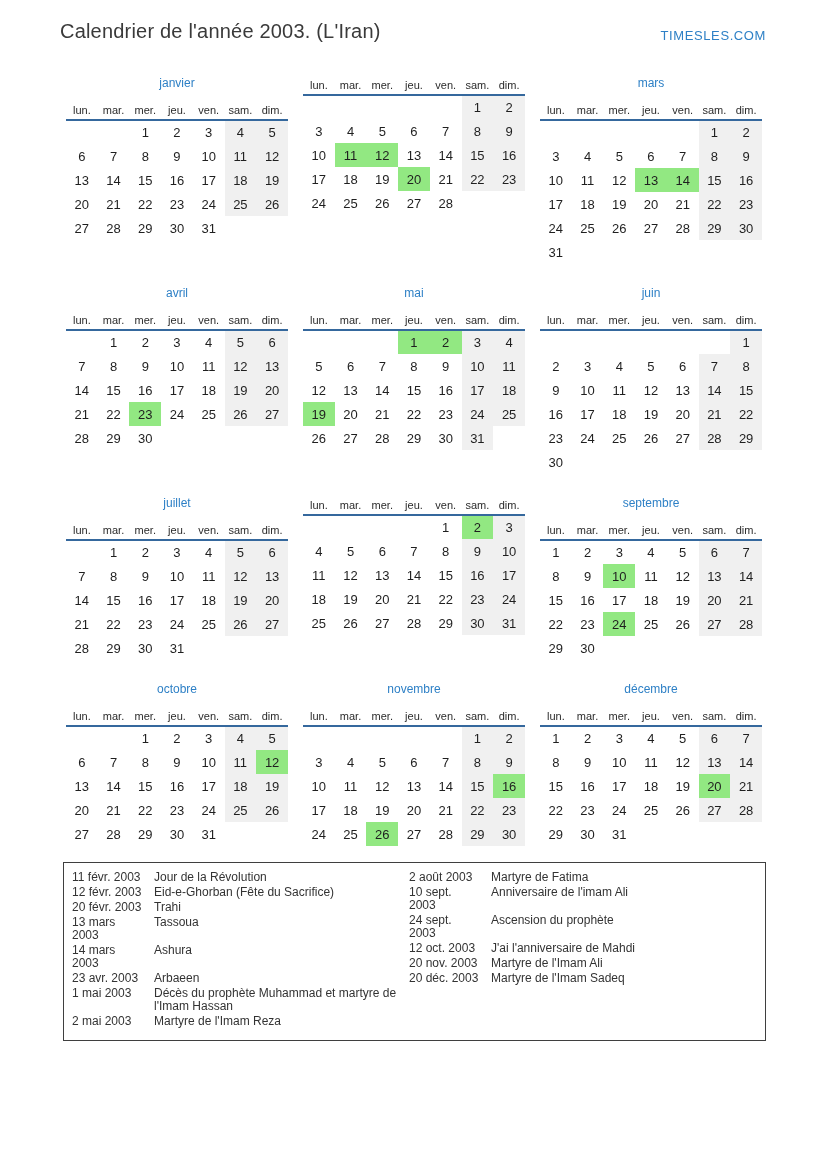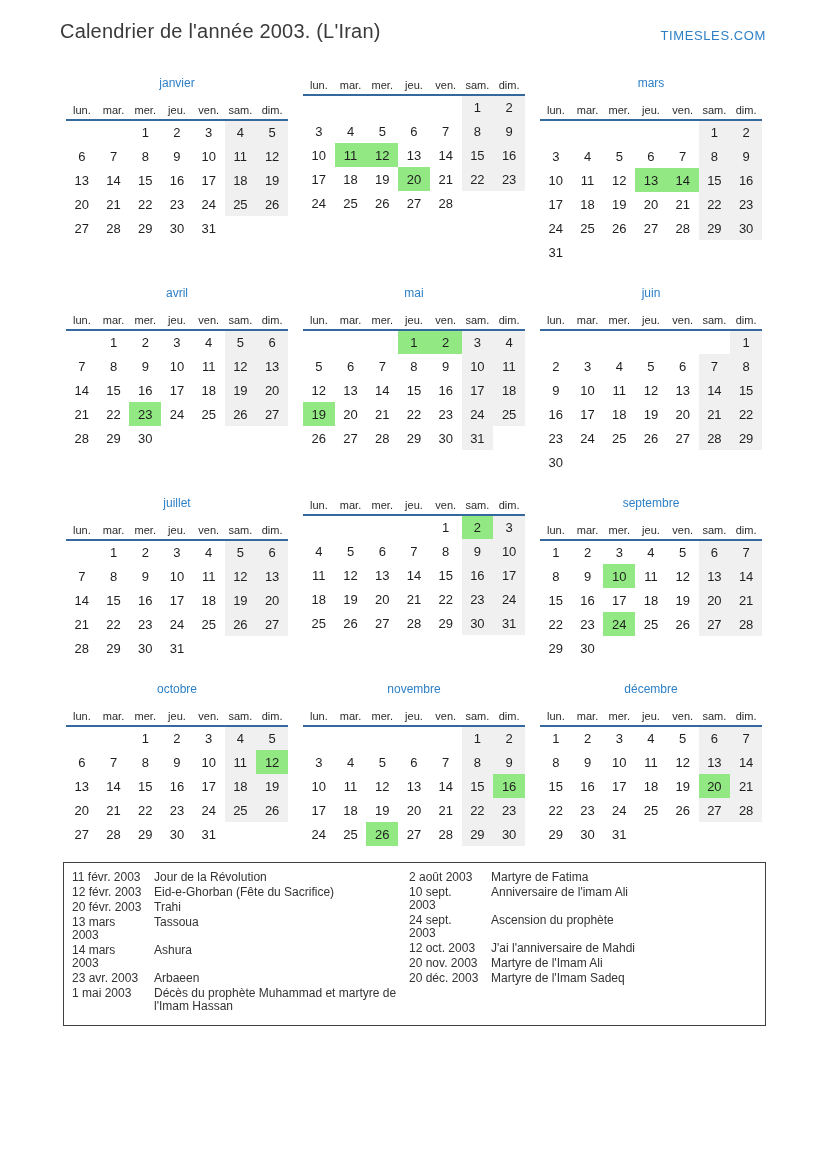--- a/index.html
+++ b/index.html
@@ -917,20 +917,25 @@
         <div class="legend-row">
           <span class="legend-date">23 avr. 2003</span>
           <span class="legend-bar"></span>
           <span class="legend-name">Arbaeen</span>
         </div>
         <div class="legend-row">
           <span class="legend-date">1 mai 2003</span>
           <span class="legend-bar"></span>
           <span class="legend-name">Décès du prophète Muhammad et martyre de l'Imam Hassan</span>
         </div>
+        <div class="legend-row">
+          <span class="legend-date">2 mai 2003</span>
+          <span class="legend-bar"></span>
+          <span class="legend-name">Martyre de l'Imam Reza</span>
+        </div>
       </div>
     <div class="legend-col-right" id="legend-right">
         <div class="legend-row">
           <span class="legend-date">2 août 2003</span>
           <span class="legend-bar"></span>
           <span class="legend-name">Martyre de Fatima</span>
         </div>
         <div class="legend-row">
           <span class="legend-date">10 sept. 2003</span>
           <span class="legend-bar"></span>

